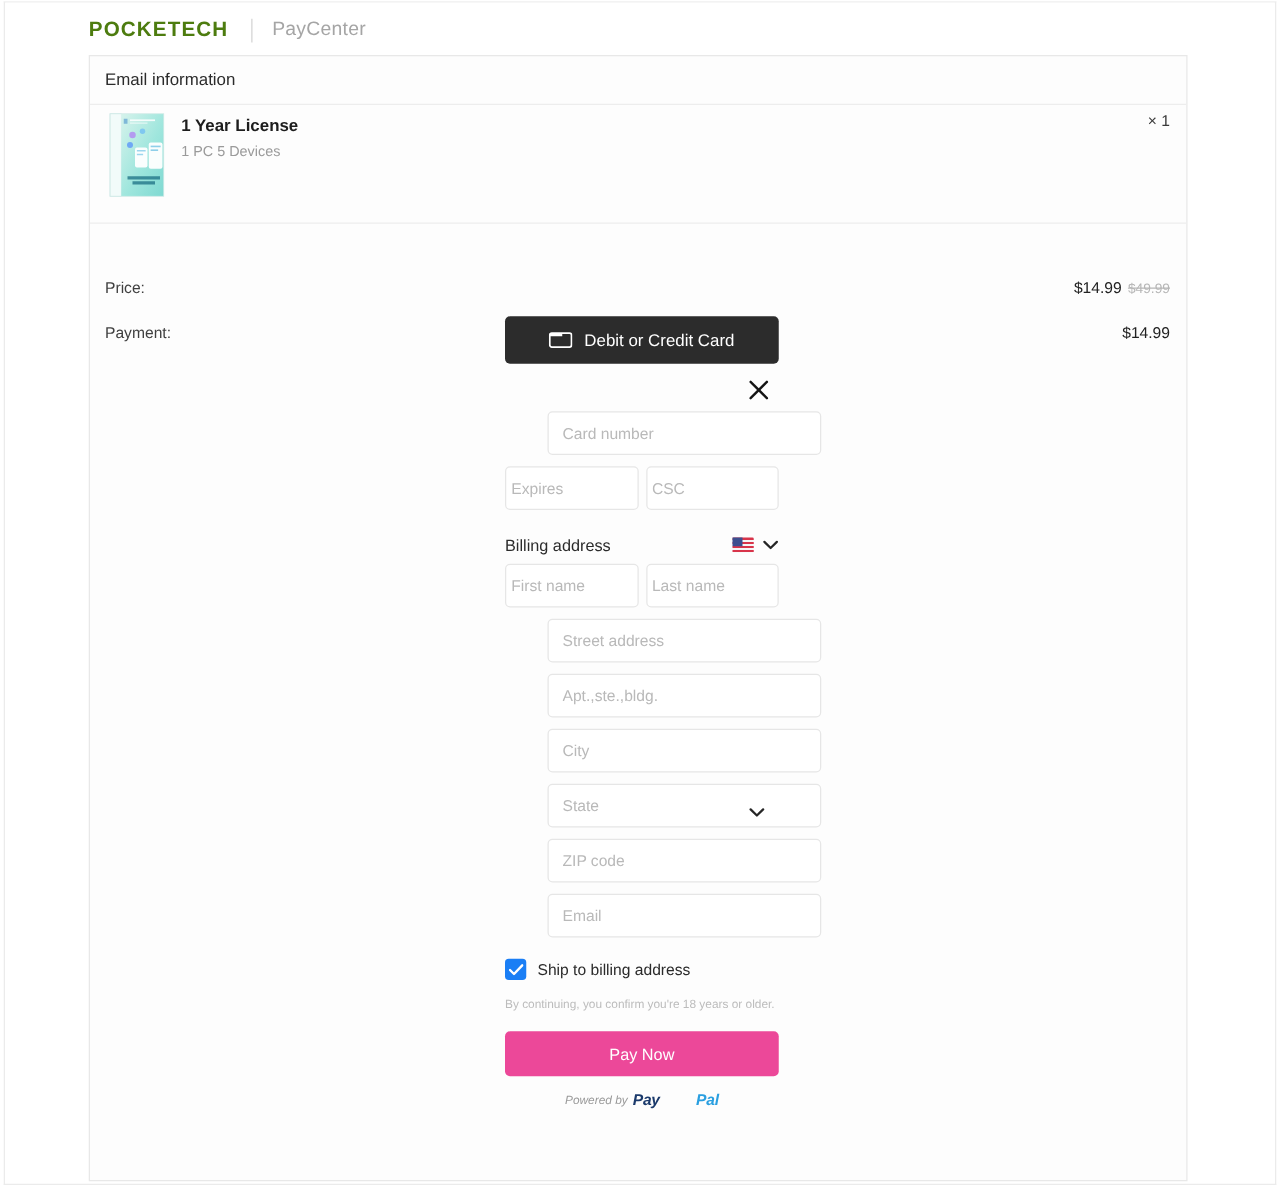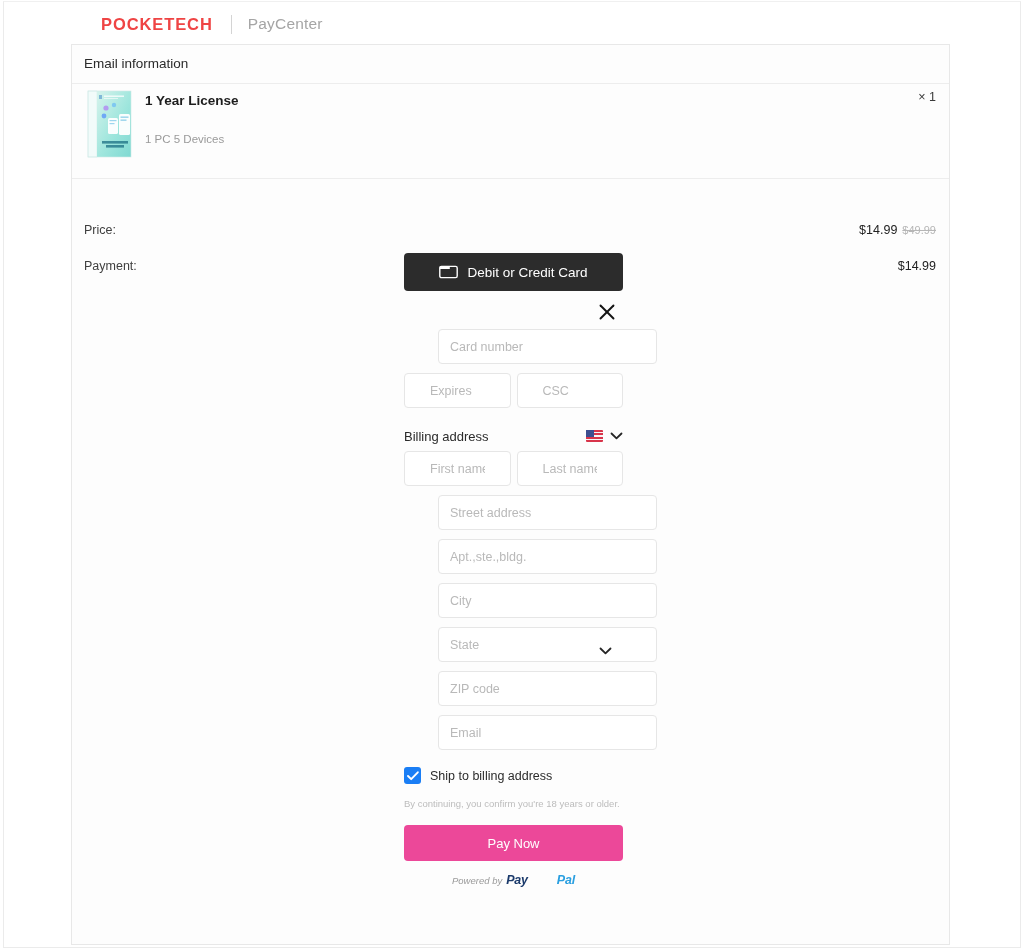--- a/index.html
+++ b/index.html
@@ -40,22 +40,21 @@
     left: 71px;
     top: 12px;
     display: flex;
     align-items: center;
     height: 24px;
   }
   .brand-logo {
     font-size: 16.5px;
     font-weight: bold;
     letter-spacing: 0.9px;
-    color: #ef4444;
-    margin-left: 30px;
+    color: #4d7c0f;
   }
   .brand-divider {
     width: 1px;
     height: 19px;
     background: #d4d4d4;
     margin: 0 16px 0 18px;
   }
   .brand-sub {
     font-size: 15.5px;
     color: #a5a5a5;
@@ -113,21 +112,21 @@
     top: 8px;
   }
   .product-title {
     font-size: 13.5px;
     font-weight: bold;
     color: #1d1d1d;
     line-height: 18px;
     text-align: right;
   }
   .product-sub {
-    margin-top: 22px;
+    margin-top: 5px;
     font-size: 11.5px;
     color: #9a9a9a;
     line-height: 14px;
   }
   .product-qty {
     position: absolute;
     right: 13px;
     top: 6px;
     font-size: 12.5px;
     color: #3a3a3a;
@@ -232,21 +231,21 @@
   .fld-half {
     box-sizing: border-box;
     width: 106.5px;
     height: 35px;
     border: 1px solid #e6e6e6;
     border-radius: 4px;
     background: #ffffff;
     font-size: 12.5px;
     font-family: "Liberation Sans", sans-serif;
     color: #333;
-    padding: 0 25px;
+    padding: 0 4px;
     outline: none;
   }
   .fld-half::placeholder { color: #b9b9b9; }
   .mt9 { margin-top: 9px; }
 
   .billing-head {
     display: flex;
     align-items: center;
     justify-content: space-between;
     width: 219px;

